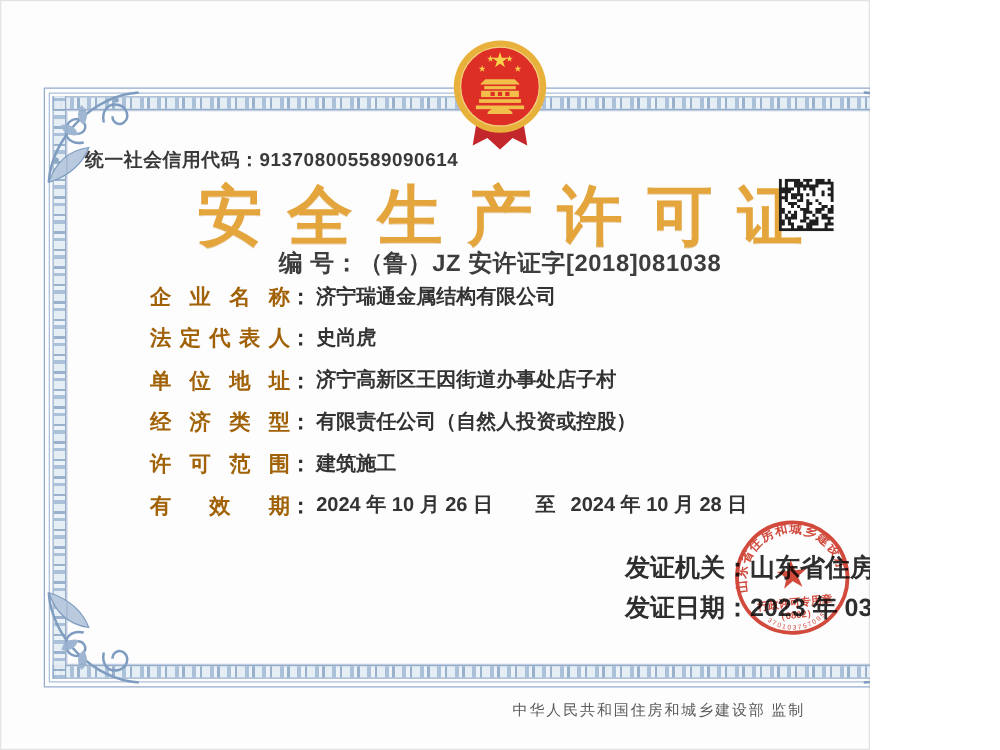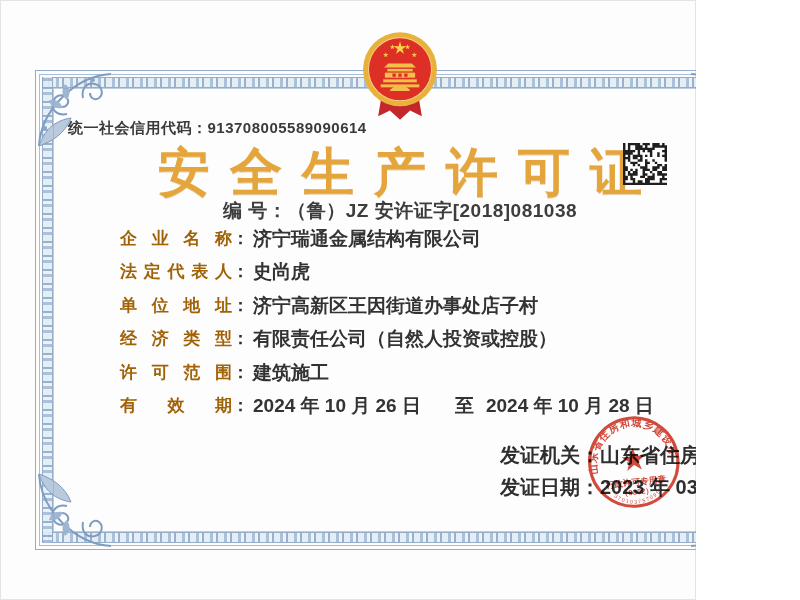--- a/index.html
+++ b/index.html
@@ -31,21 +31,21 @@
          font-size:52px;font-weight:800;color:#e4a63c;letter-spacing:20px;text-indent:20px;
          text-shadow:0 1px 0 rgba(200,130,30,.35);}
   .certno{position:absolute;left:0;top:198px;width:800px;text-align:center;
           font-size:19px;font-weight:bold;color:#3d3d3d;letter-spacing:.5px;}
   .qr{position:absolute;left:623px;top:143px;width:44px;height:42px;}
   .rows{position:absolute;left:120px;top:226px;width:560px;}
   .row{position:absolute;left:0;height:24px;line-height:24px;white-space:nowrap;}
   .row .lab{display:inline-block;width:112px;text-align:justify;text-align-last:justify;
             font-size:17px;font-weight:bold;color:#a16207;vertical-align:middle;}
   .row .colon{font-size:17px;font-weight:bold;color:#2e2e2e;vertical-align:middle;}
-  .row .val{font-size:19px;font-weight:600;color:#333;margin-left:4px;vertical-align:middle;}
+  .row .val{font-size:16px;font-weight:600;color:#333;margin-left:4px;vertical-align:middle;}
   .row .val .sep{display:inline-block;width:34px;}
   .row .val .sep2{display:inline-block;width:12px;}
   .issuer{position:absolute;left:500px;top:444px;font-size:20px;font-weight:bold;color:#2e2e2e;white-space:nowrap;}
   .issuer .line{height:22px;line-height:22px;margin-bottom:10px;}
   .seal{position:absolute;left:586px;top:410px;width:96px;height:108px;
         transform:rotate(-6deg);mix-blend-mode:multiply;opacity:.92;}
   .footer{position:absolute;right:52px;top:560px;font-family:"Liberation Serif",serif;
           font-size:12px;color:#5a5a5a;letter-spacing:1.5px;}
 </style>
 </head>
@@ -183,14 +183,15 @@
       <textPath href="#sealArcTop" startOffset="4%">山东省住房和城乡建设厅</textPath>
     </text>
     <path transform="translate(50,50) scale(13)" fill="#cf3a2b" fill-rule="nonzero" d="M0,-1 L0.588,0.809 L-0.951,-0.309 L0.951,-0.309 L-0.588,0.809 Z"></path>
     <text x="50" y="76" text-anchor="middle" font-size="9" font-weight="bold" fill="#cf3a2b">行政许可专用章</text>
     <text x="50" y="86" text-anchor="middle" font-size="8" font-weight="bold" fill="#cf3a2b">（0802）</text>
     <text font-size="5.5" fill="#cf3a2b" letter-spacing="1.5">
       <textPath href="#sealArcBot" startOffset="8%">3701037570957</textPath>
     </text>
   </svg>
 
+  <div class="footer">中华人民共和国住房和城乡建设部  监制</div>
 
 </div>
 
 </body></html>

